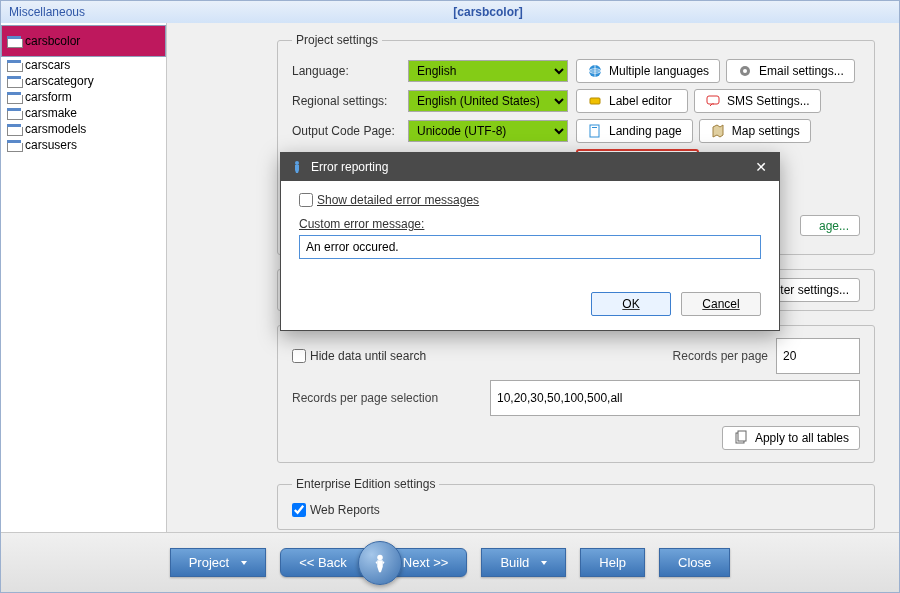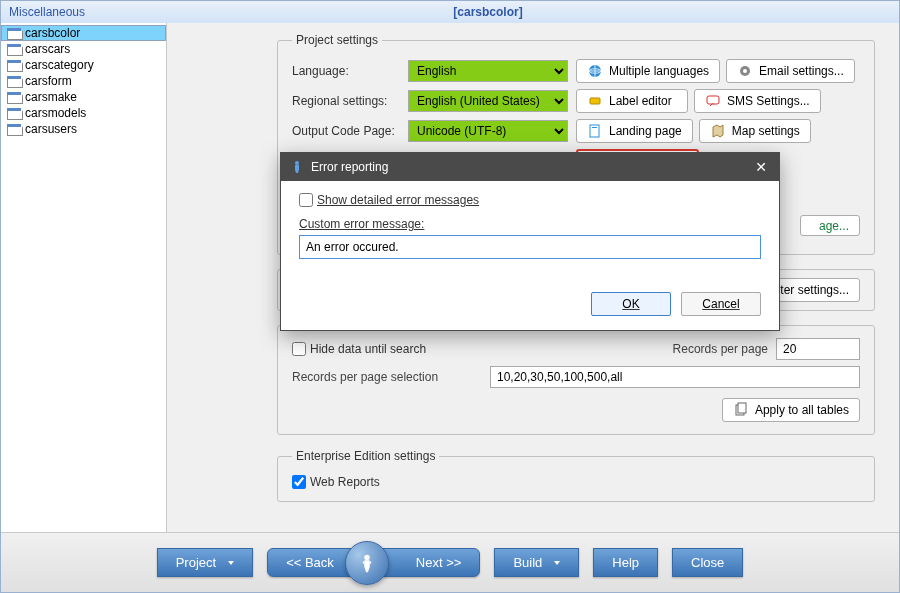--- a/index.html
+++ b/index.html
@@ -6,38 +6,38 @@
 body { background: #fff; width: 900px; height: 593px; overflow: hidden; position: relative; }
 .window { width: 900px; height: 593px; border: 1px solid #9bb0cf; background: #f0f0f0; display: flex; flex-direction: column; }
 .titlebar { background: linear-gradient(to bottom, #e8f0fa 0%, #d2e3f8 100%); height: 22px; display: flex; align-items: center; padding: 0 8px; font-size: 12px; color: #3057a7; }
 .titlebar .title-left { flex: 0 0 auto; }
 .titlebar .title-center { flex: 1; text-align: center; font-weight: bold; }
 .body { flex: 1; display: flex; overflow: hidden; }
 .sidebar { width: 166px; background: #fff; border-right: 1px solid #c8c8c8; display: flex; flex-direction: column; }
 .sidebar-header { background: linear-gradient(to bottom, #e8f0fa, #c9ddf5); height: 22px; display: flex; align-items: center; justify-content: space-between; padding: 0 6px; font-size: 12px; color: #194a8e; border-bottom: 1px solid #a9c0de; }
 .sidebar-list { flex: 1; padding: 2px 0; font-size: 12px; color: #000; }
 .sidebar-item { display: flex; align-items: center; padding: 1px 6px; gap: 4px; cursor: pointer; }
-.sidebar-item.selected { background: #7dd3fc; border: 1px solid #8fa0bc; padding: 0 5px; }
+.sidebar-item.selected { background: #be185d; border: 1px solid #8fa0bc; padding: 8px 5px; }
 .tbl-icon { width: 14px; height: 11px; position: relative; }
 .tbl-icon::before { content: ""; position: absolute; top: 0; left: 0; width: 14px; height: 3px; background: #5a89c9; }
 .tbl-icon::after { content: ""; position: absolute; top: 3px; left: 0; width: 14px; height: 8px; background: #fff; border: 1px solid #888; border-top: none; }
 .main { flex: 1; background: #f0f0f0; padding: 10px 24px 10px 110px; overflow-y: auto; position: relative; }
 .main::-webkit-scrollbar{width:16px;} .main::-webkit-scrollbar-track{background:#f0f0f0;} .main::-webkit-scrollbar-thumb{background:#c2c2c2;border-radius:8px;border:3px solid #f0f0f0;}
 fieldset.group { border: 1px solid #c0c0c0; border-radius: 3px; padding: 12px 14px; margin-bottom: 14px; font-size: 12px; color: #444; }
 fieldset.group legend { padding: 0 4px; color: #333; }
 .row { display: flex; align-items: center; margin-bottom: 6px; gap: 8px; }
 .row label.lbl { width: 108px; color: #333; }
 select.combo { flex: 0 0 160px; height: 22px; font-size: 12px; background: #84cc16; border: 1px solid #a9a9a9; padding: 0 4px; }
 .btnrow { display: flex; gap: 6px; }
 .btn { background: #fff; border: 1px solid #adadad; border-radius: 3px; height: 24px; padding: 0 10px; font-size: 12px; display: inline-flex; align-items: center; gap: 6px; cursor: pointer; min-width: 112px; justify-content: flex-start; }
 .btn-wide { min-width: 180px; justify-content: center; }
 .btn.highlight { border: 2px solid #d93a2e; }
 .chk { display: flex; align-items: center; gap: 4px; font-size: 12px; color: #333; }
 .chk input[type=checkbox]{width:14px;height:14px;}
-.txt { border: 1px solid #a9a9a9; height: 22px; padding: 0 6px; font-size: 12px; background: #fff; }
+.txt { border: 1px solid #a9a9a9; height: 36px; padding: 0 6px; font-size: 12px; background: #fff; }
 .buttons-row { display:flex; justify-content:flex-end; gap: 8px; margin-top: 10px; }
 .footer { height: 60px; background: linear-gradient(to bottom,#f0f0f0 0%,#e0e0e0 100%); display: flex; align-items: center; justify-content: center; gap: 14px; border-top: 1px solid #c8c8c8; }
 .navbtn { background: linear-gradient(to bottom,#6fa3d9,#3b73b5); color: #fff; border: 1px solid #3868a4; border-radius: 0; padding: 6px 18px; font-size: 13px; cursor: pointer; box-shadow: 0 1px 2px rgba(0,0,0,.25); display: inline-flex; align-items: center; gap: 6px; }
 .navcircle { width: 44px; height: 44px; border-radius: 50%; background: radial-gradient(circle at 30% 30%,#a5c7ea,#3a6fae); border: 1px solid #3868a4; display:flex;align-items:center;justify-content:center; box-shadow:0 2px 4px rgba(0,0,0,.3); }
 .navcircle svg { width: 22px; height: 22px; }
 .caret::after{content:"";display:inline-block;border-left:3px solid transparent;border-right:3px solid transparent;border-top:4px solid #fff;margin-left:6px;}
 .icon { width: 16px; height: 16px; display: inline-block; }
 
 .modal { position: absolute; left: 280px; top: 152px; width: 500px; background: #fff; border: 1px solid #4a4a4a; box-shadow: 0 6px 20px rgba(0,0,0,.35); }
 .modal-title { background: #4a4a4a; color: #fff; height: 28px; display: flex; align-items: center; padding: 0 8px; font-size: 12px; }
@@ -236,21 +236,21 @@
       <button class="navbtn" style="border-radius:6px 0 0 6px;padding-right:28px">
           <span>&lt;&lt;  Back</span>
         </button>
       <div class="navcircle" style="margin:0 -18px;z-index:2;position:relative">
           <svg viewBox="0 0 24 24">
             <circle cx="12" cy="6" r="3" fill="#fff"></circle>
             <path d="M9 9 L15 9 L15 16 L13 22 L11 22 L9 16 Z" fill="#fff"></path>
             <path d="M7 11 L9 10 L9 14 Z M17 11 L15 10 L15 14 Z" fill="#fff"></path>
           </svg>
         </div>
-      <button class="navbtn" style="border-radius:0 6px 6px 0;padding-left:44px">
+      <button class="navbtn" style="border-radius:0 6px 6px 0;padding-left:18px">
           <span>Next  &gt;&gt;</span>
         </button>
     </div>
     <button class="navbtn caret">
         <span>Build</span>
       </button>
     <button class="navbtn">
         <span>Help</span>
       </button>
     <button class="navbtn">

